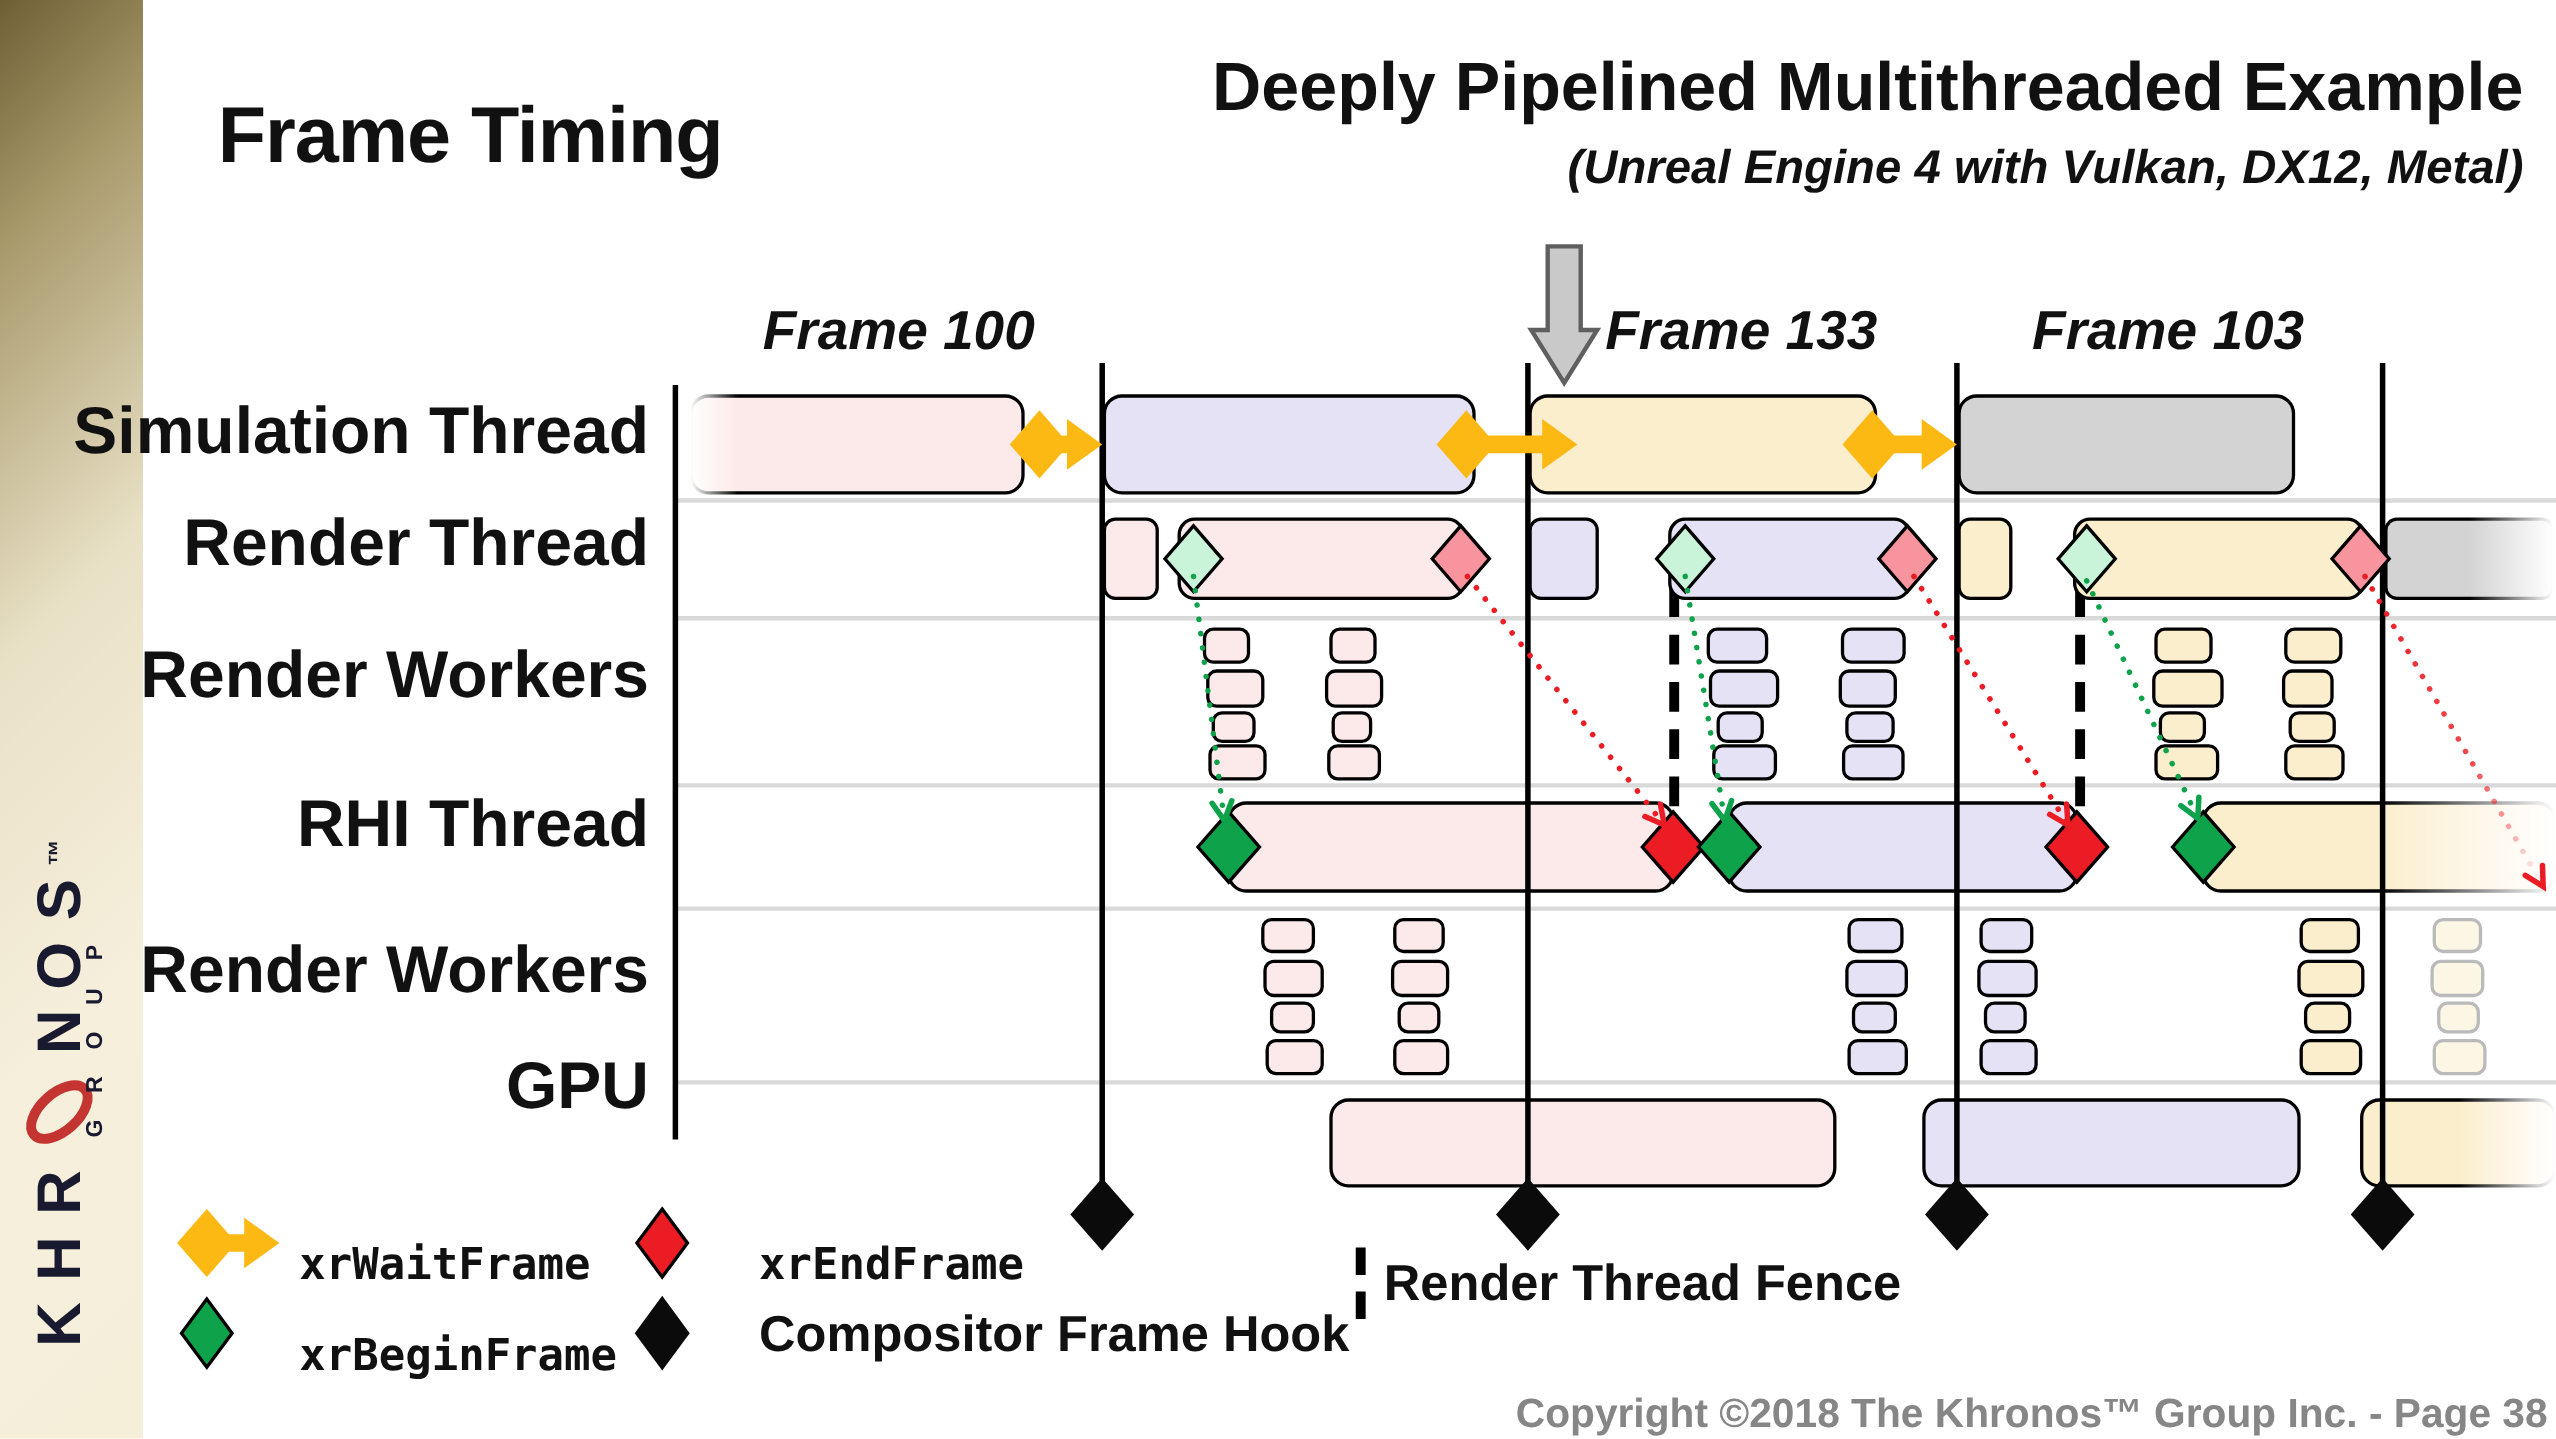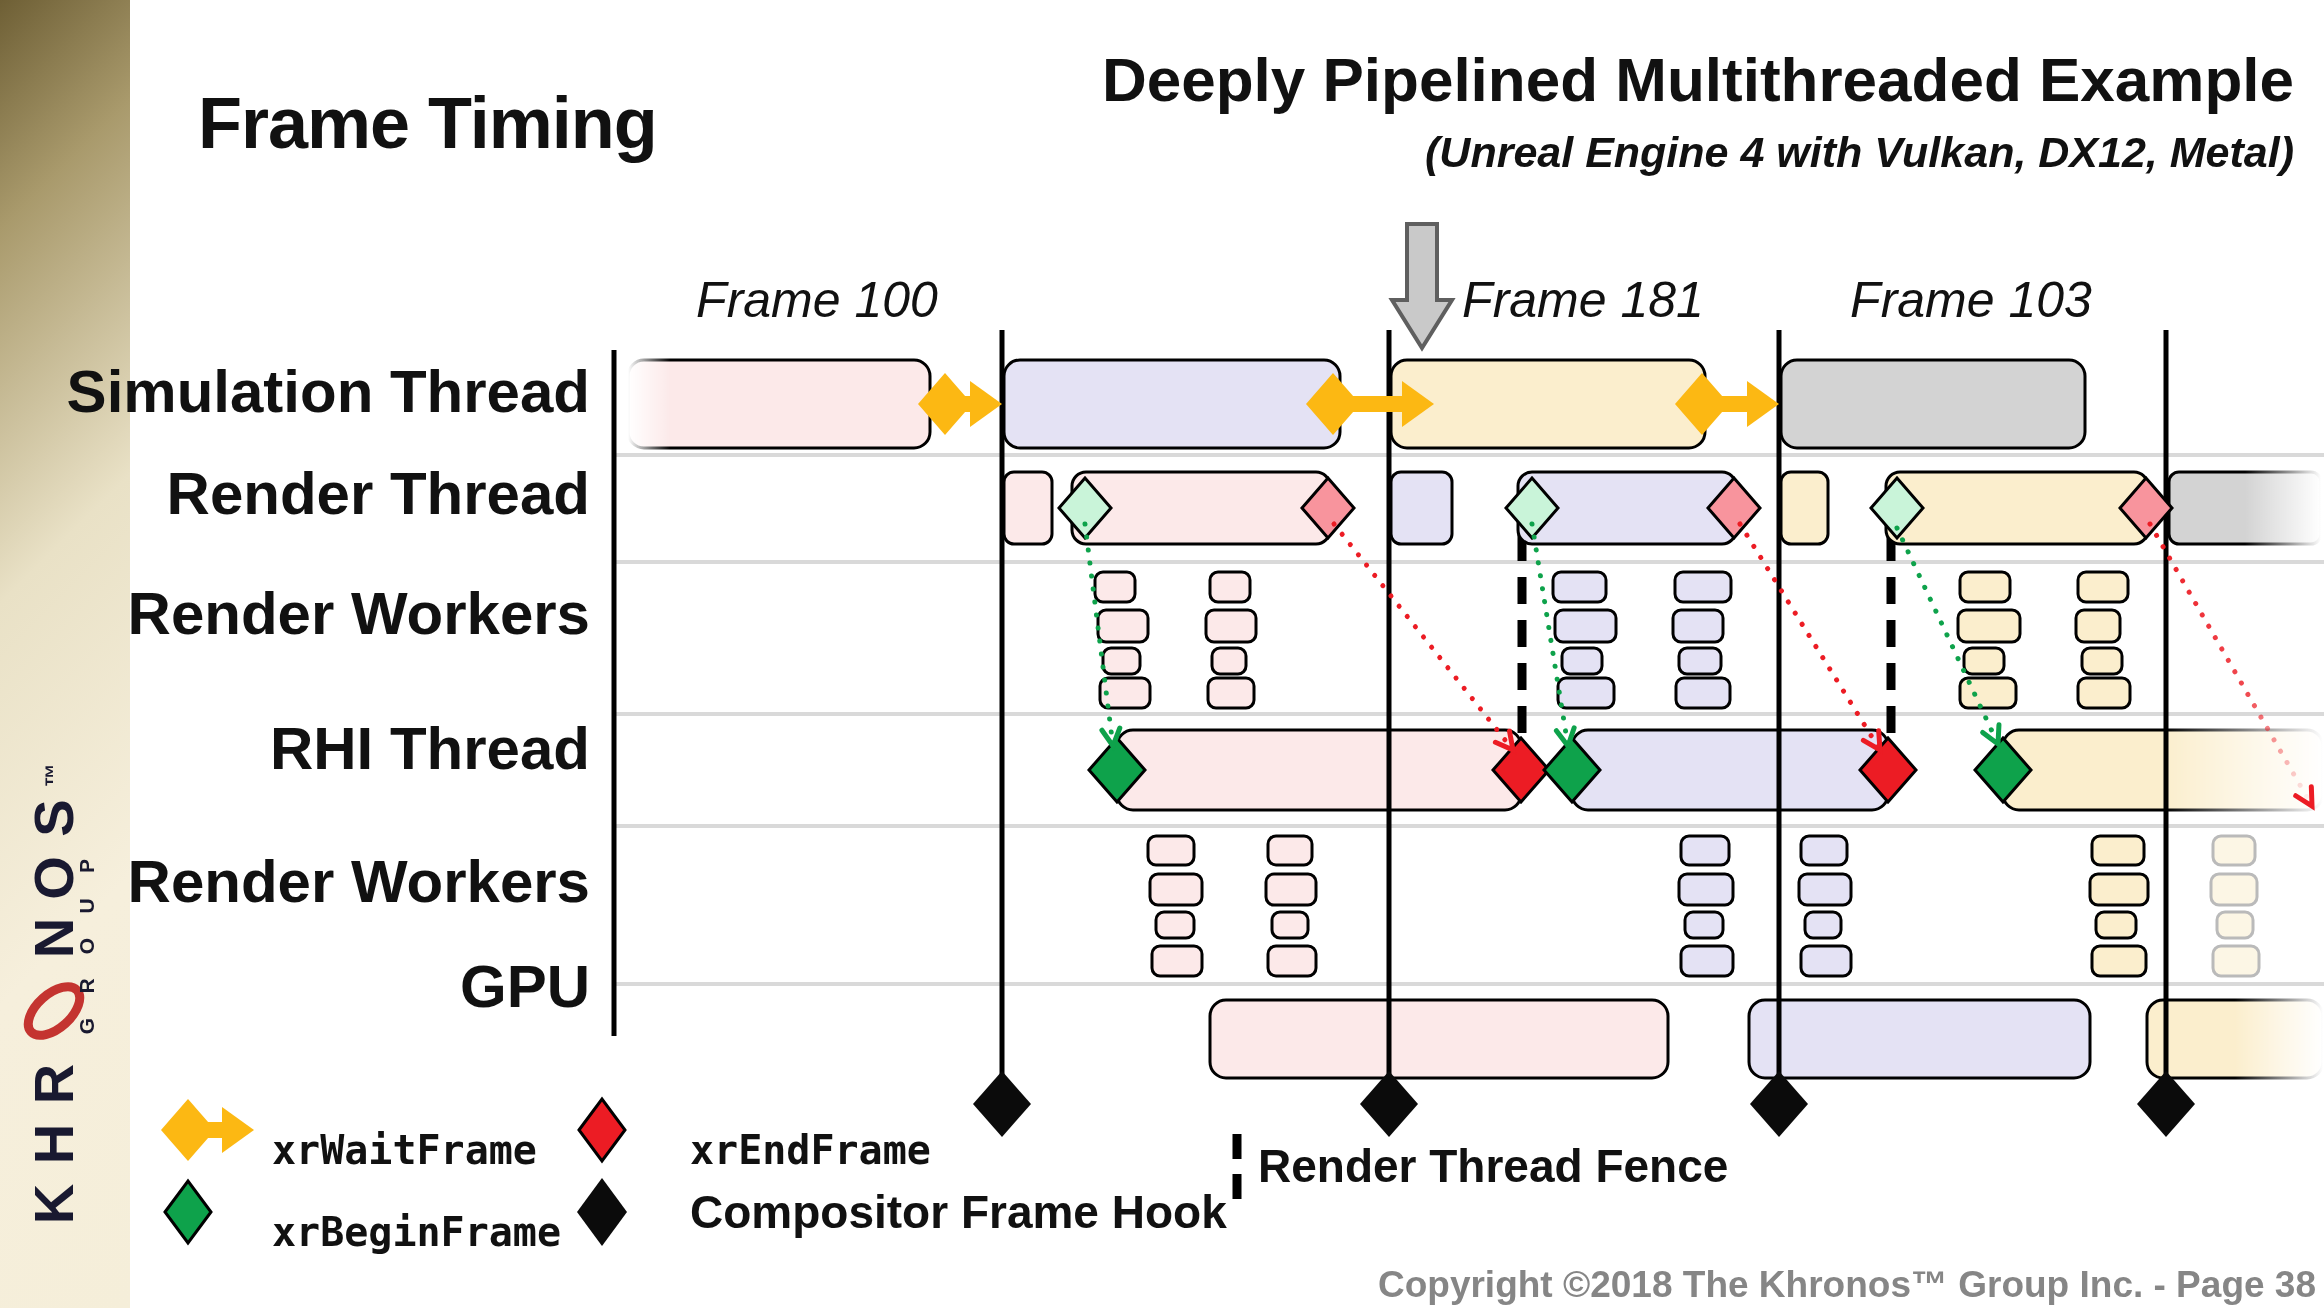--- a/index.html
+++ b/index.html
@@ -14,21 +14,21 @@
   .groupcol{position:absolute;left:58px;top:84px;width:26px;}
   .gletter{display:block;height:40px;line-height:40px;font-weight:bold;font-size:21px;
            color:#191930;transform:rotate(-90deg);}
   .swoosh{display:block;margin:2px auto;}
   .title{position:absolute;left:198px;top:34px;font-size:72px;font-weight:bold;letter-spacing:-1px;}
   .rtitle{position:absolute;right:30px;top:44px;font-size:62px;font-weight:bold;text-align:right;}
   .rsub{position:absolute;right:30px;top:128px;font-size:43px;font-weight:bold;font-style:italic;text-align:right;}
   .rowlab{position:absolute;left:30px;width:560px;height:60px;line-height:60px;
           text-align:right;font-size:60px;font-weight:bold;}
   .framelab{position:absolute;transform:translateX(-50%);height:64px;line-height:64px;
-            font-size:50px;font-weight:400;font-style:italic;white-space:nowrap;}
+            font-size:50px;font-weight:700;font-style:italic;white-space:nowrap;}
   .leg-mono{position:absolute;height:54px;line-height:54px;font-family:"DejaVu Sans Mono",monospace;
             font-weight:bold;font-size:40px;white-space:nowrap;margin-top:20px;}
   .leg-sans{position:absolute;height:58px;line-height:58px;font-weight:bold;font-size:46px;white-space:nowrap;}
   .copyright{position:absolute;right:8px;top:1264px;font-size:37px;font-weight:bold;color:#868686;white-space:nowrap;}
   #chart{position:absolute;left:0;top:0;}
 </style>
 </head>
 <body>
 
 <div class="page">
@@ -59,21 +59,21 @@
   <div class="rsub">(Unreal Engine 4 with Vulkan, DX12, Metal)</div>
 
   <div class="rowlab" style="top:362px">Simulation Thread</div>
   <div class="rowlab" style="top:464px">Render Thread</div>
   <div class="rowlab" style="top:584px">Render Workers</div>
   <div class="rowlab" style="top:719px">RHI Thread</div>
   <div class="rowlab" style="top:852px">Render Workers</div>
   <div class="rowlab" style="top:957px">GPU</div>
 
   <div class="framelab" style="left:817px;top:268px">Frame 100</div>
-  <div class="framelab" style="left:1583px;top:268px">Frame 181</div>
+  <div class="framelab" style="left:1583px;top:268px">Frame 133</div>
   <div class="framelab" style="left:1971px;top:268px">Frame 103</div>
 
   <div class="leg-mono" style="left:272px;top:1103px">xrWaitFrame</div>
   <div class="leg-mono" style="left:690px;top:1103px">xrEndFrame</div>
   <div class="leg-mono" style="left:272px;top:1185px">xrBeginFrame</div>
   <div class="leg-sans" style="left:690px;top:1183px">Compositor Frame Hook</div>
   <div class="leg-sans" style="left:1258px;top:1137px">Render Thread Fence</div>
 
   <div class="copyright">Copyright ©2018 The Khronos™ Group Inc. - Page 38</div>
 

